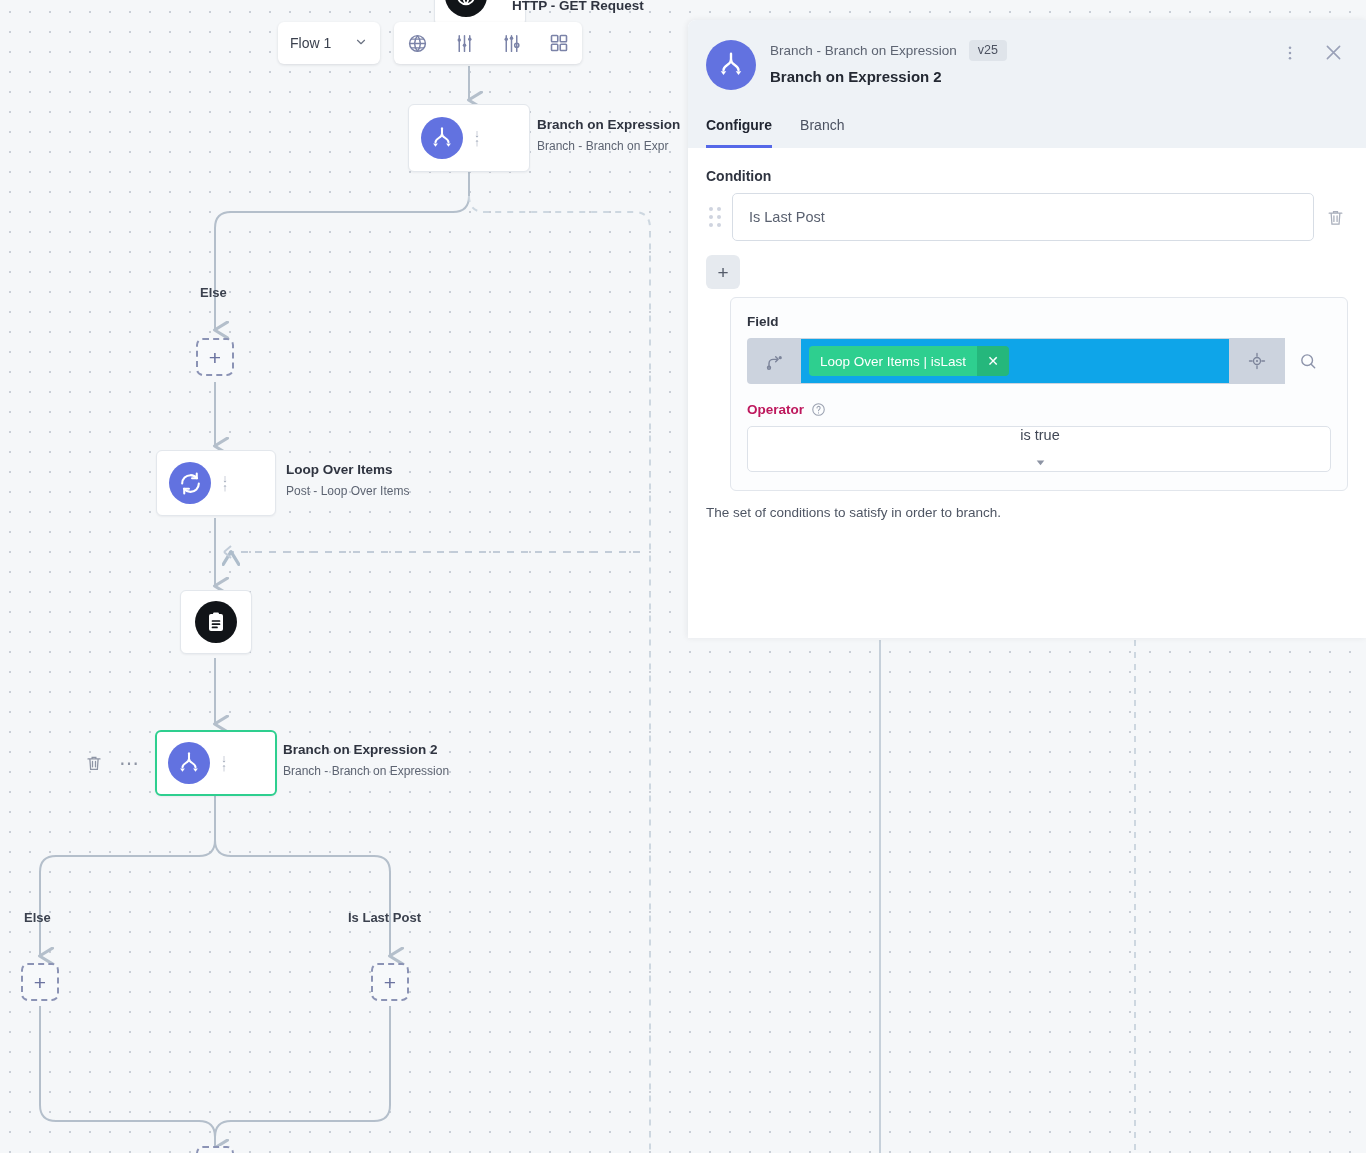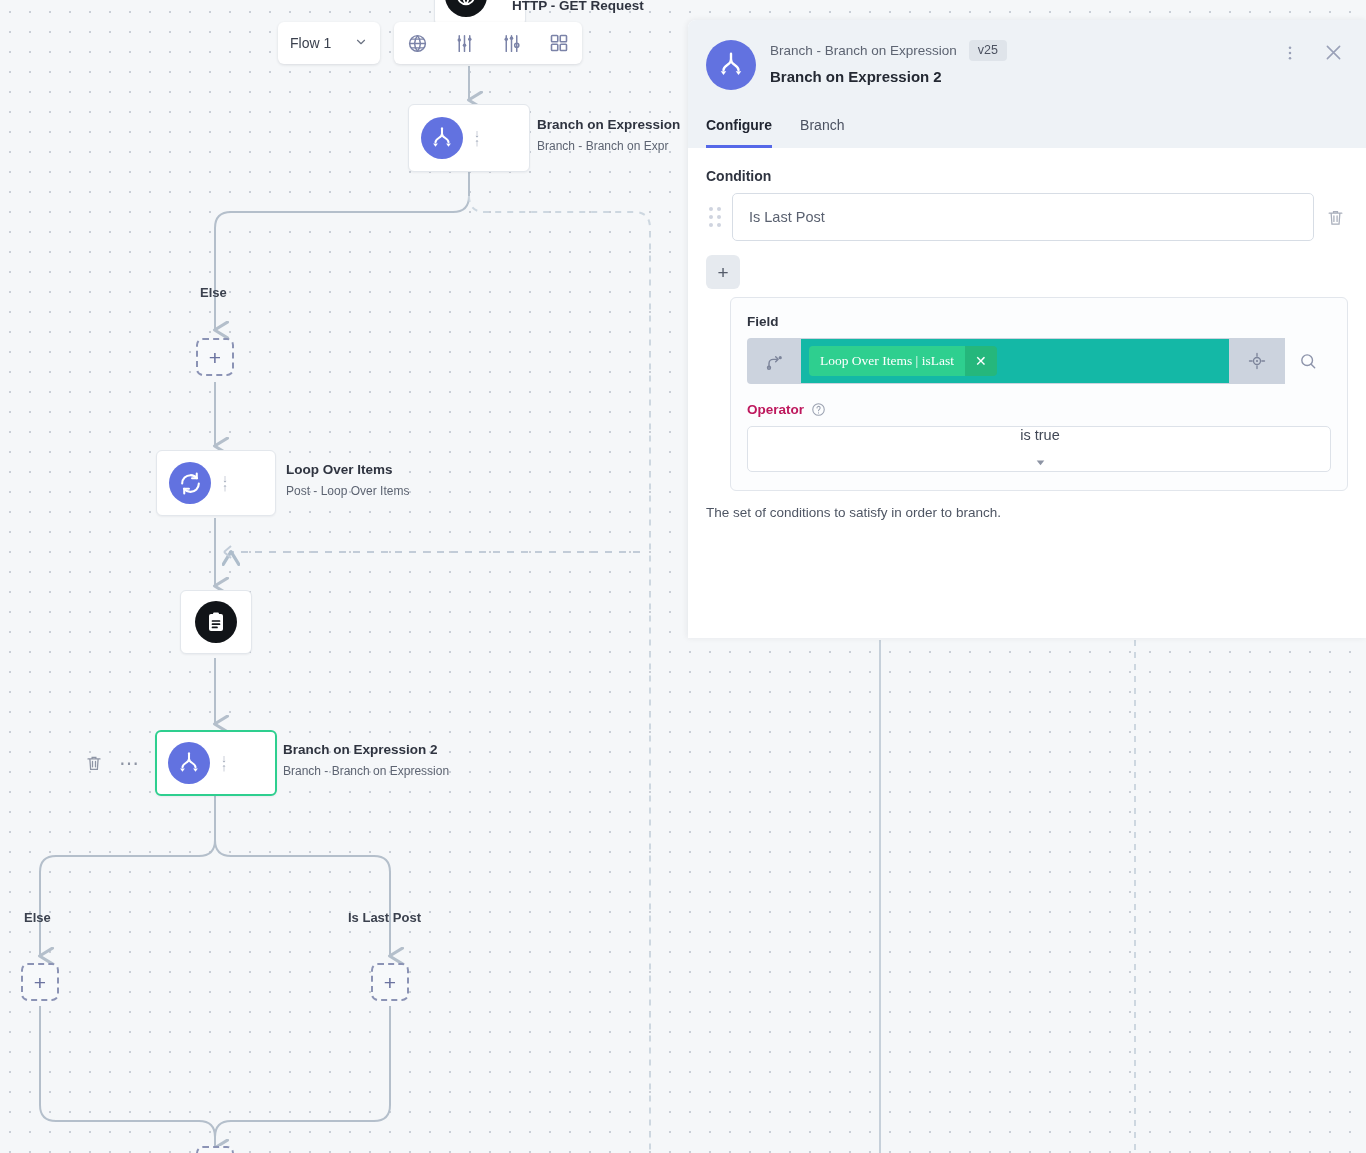--- a/index.html
+++ b/index.html
@@ -168,22 +168,22 @@
   .field-label { font-size:13.5px; font-weight:bold; color:#2f3440; margin-bottom:9px; }
   .field-row {
     display:flex; align-items:stretch; height: 46px;
     border-radius: 4px; overflow: hidden;
   }
   .fr-prefix {
     width: 54px; background:#ccd3de; display:flex; align-items:center; justify-content:center;
     color:#7c849a;
   }
   .fr-content {
-    flex:1 1 auto; background:#14b8a6; display:flex; align-items:center; padding: 0 8px;
-    border-top:1px solid #ccd3de; border-bottom:1px solid #ccd3de;font-family:Liberation Serif, serif;
+    flex:1 1 auto; background:#0ea5e9; display:flex; align-items:center; padding: 0 8px;
+    border-top:1px solid #ccd3de; border-bottom:1px solid #ccd3de;
   }
   .chip {
     display:inline-flex; align-items:stretch; height: 30px; border-radius:4px; overflow:hidden;
   }
   .chip-text {
     background:#2ecf8f; color:#fff; font-size:13.5px;
     display:flex; align-items:center; padding: 0 11px;
   }
   .chip-x {
     background:#25b77c; color:#fff; width:32px;

